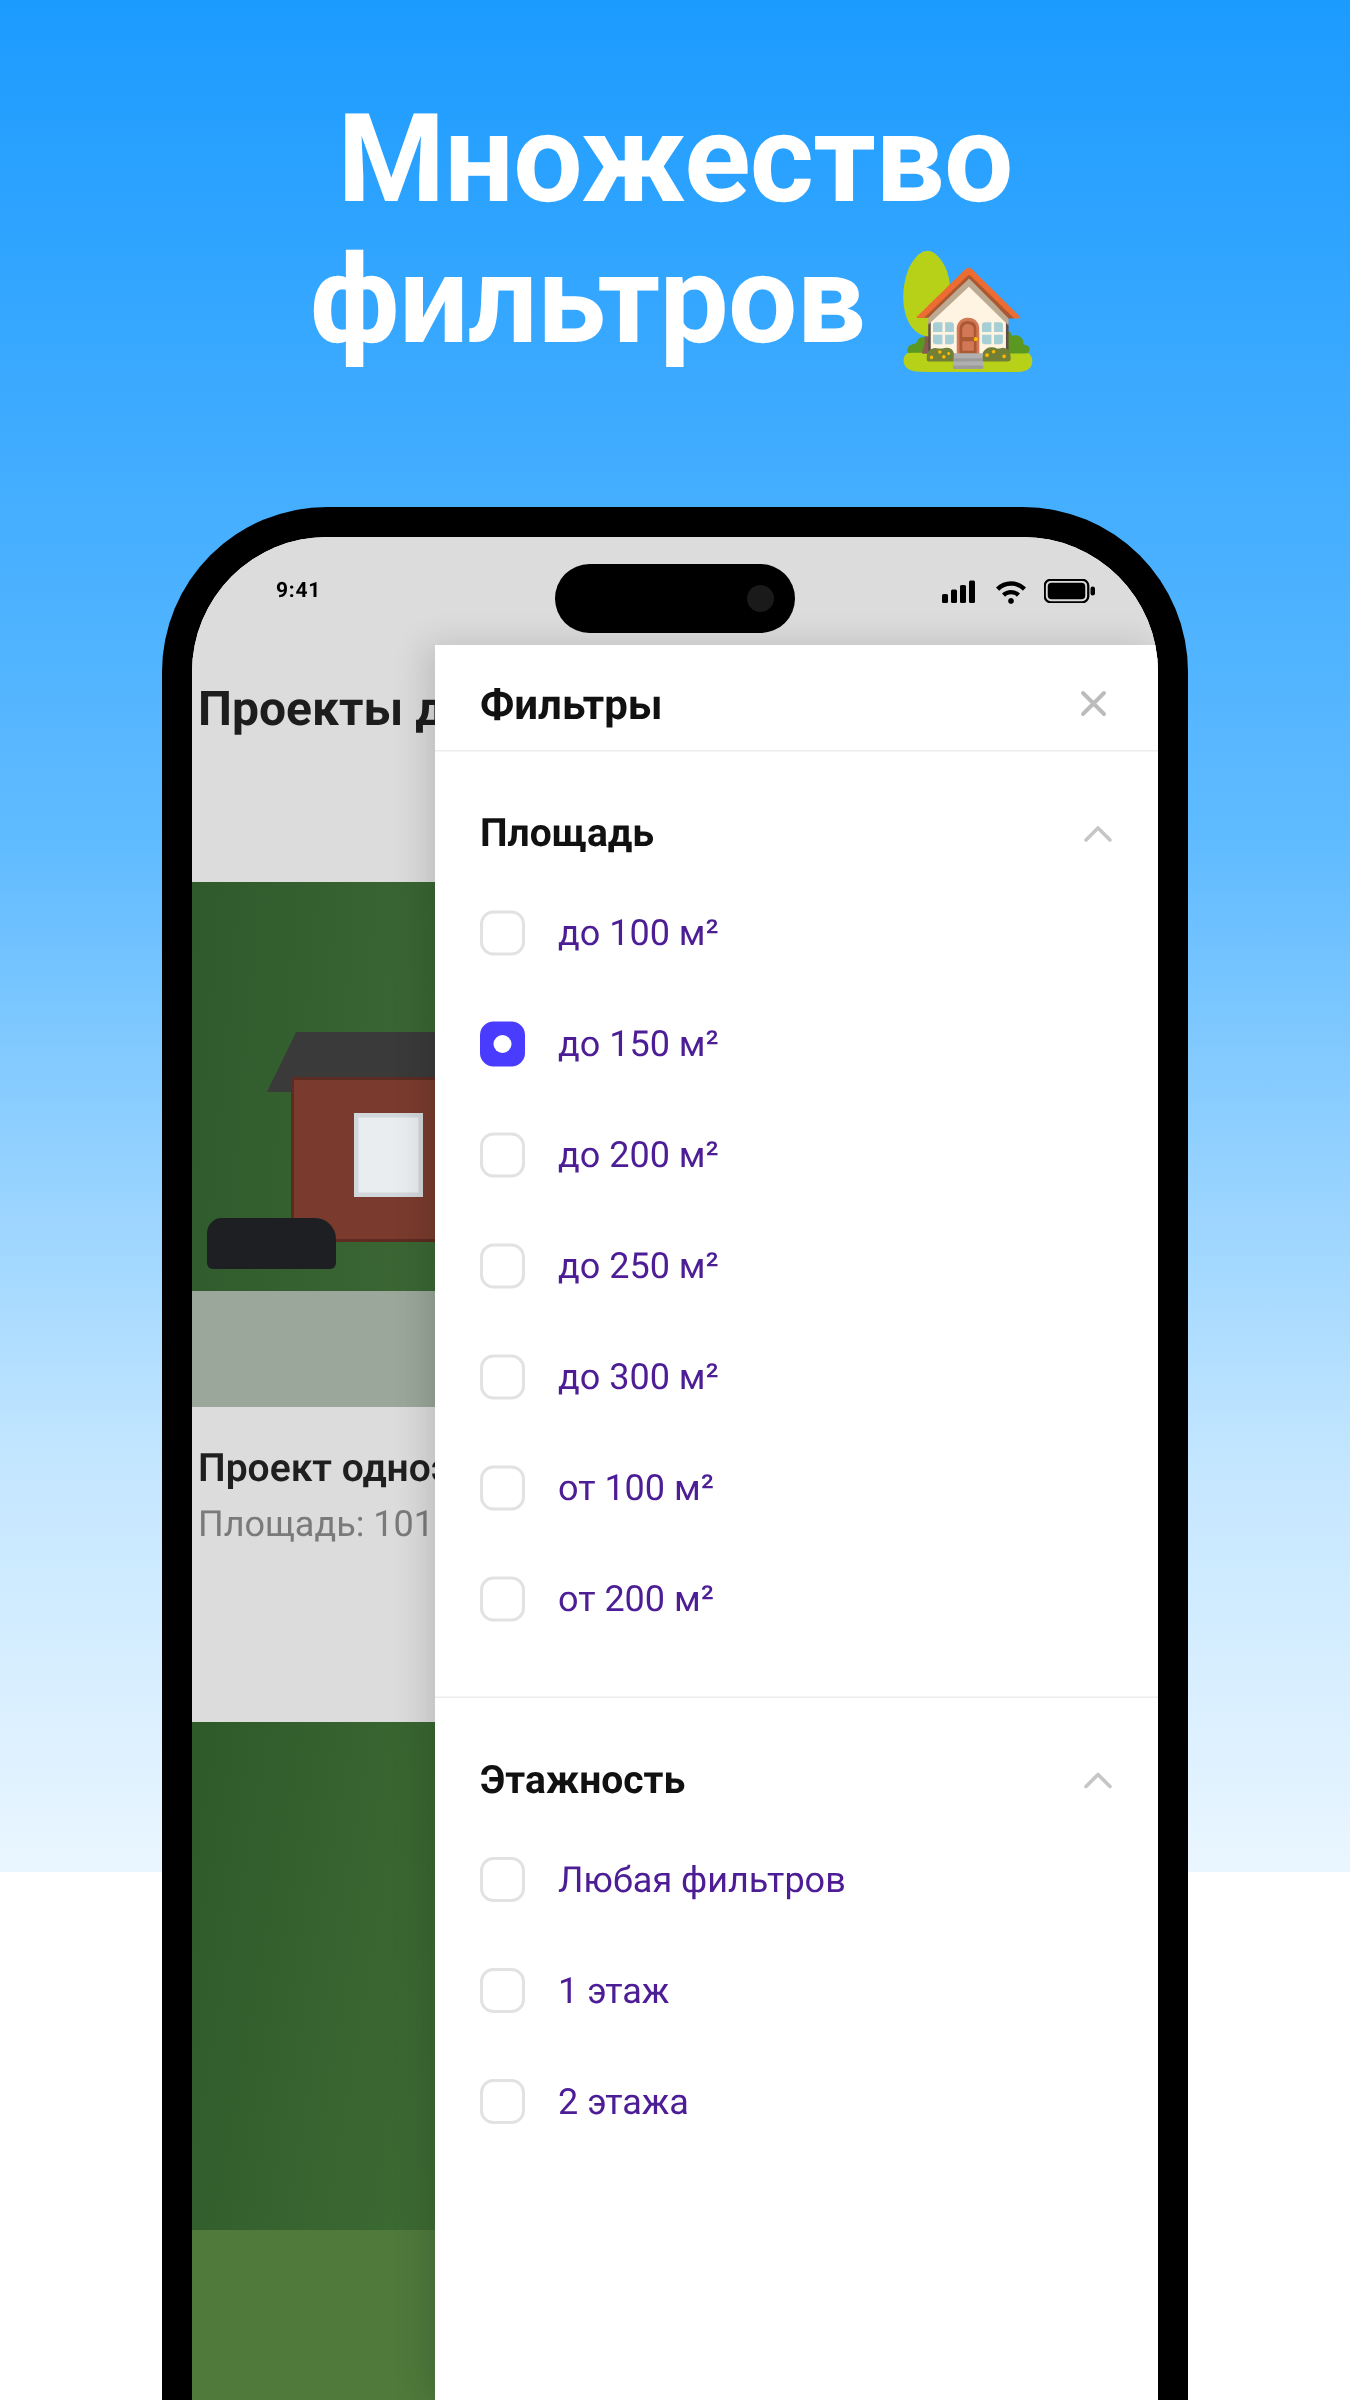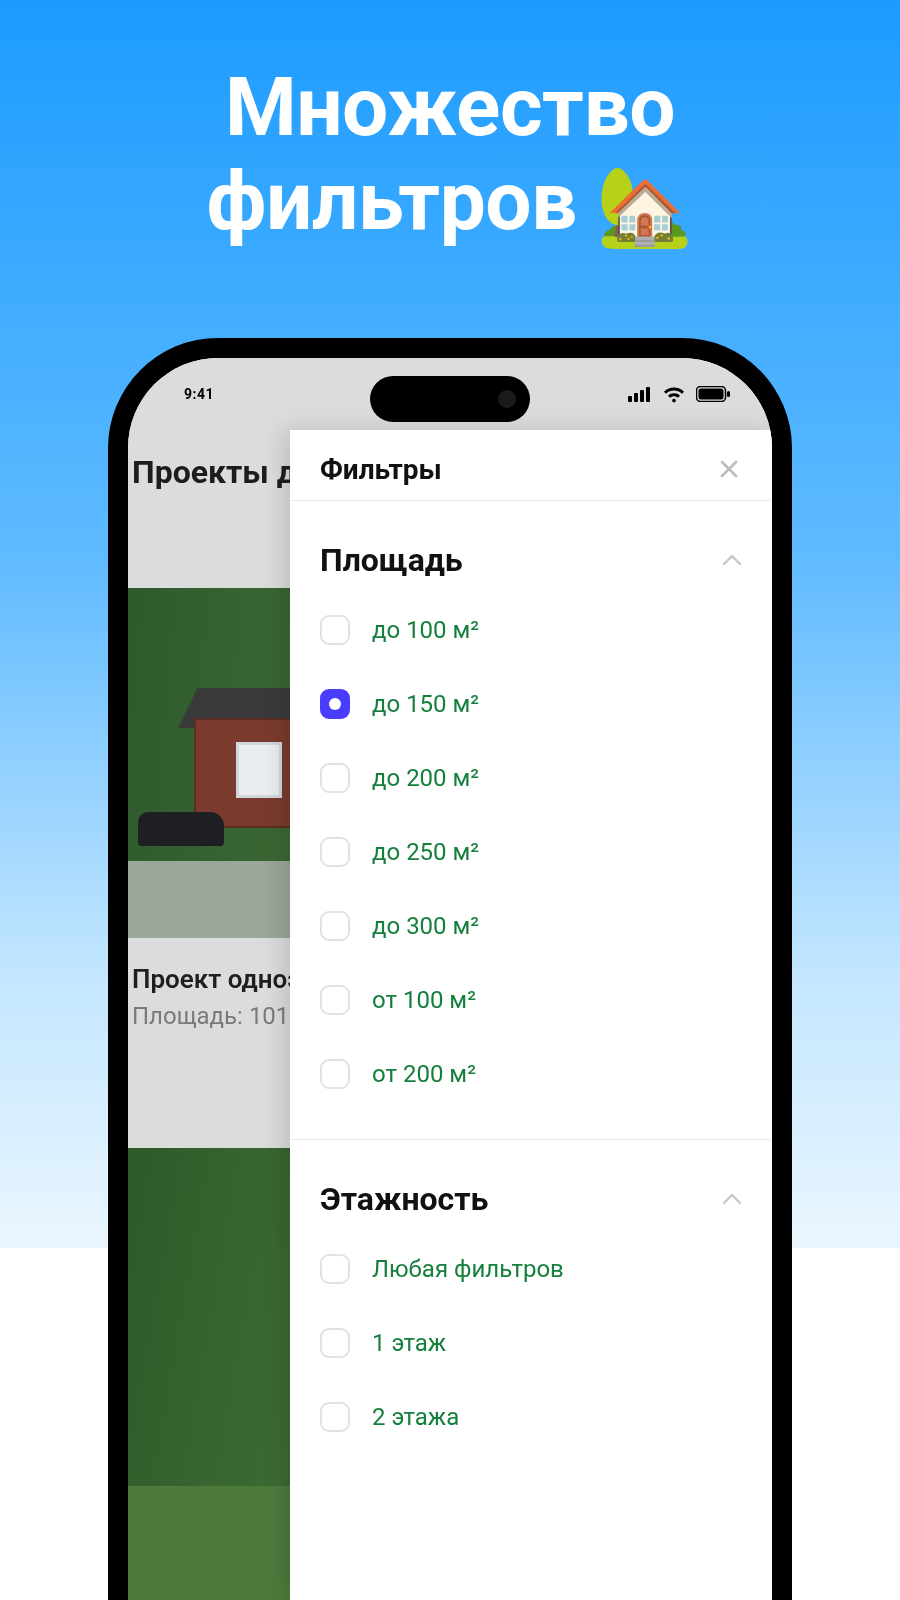--- a/index.html
+++ b/index.html
@@ -144,42 +144,42 @@
   .sheet-title { font-size: 28px; font-weight: 700; color: #111; }
   .close-x { width: 34px; height: 34px; display: flex; align-items: center; justify-content: center; cursor: pointer; }
 
   .sheet-body { flex: 1; overflow: hidden; }
 
   .section { border-bottom: 1px solid #ececec; padding: 0 30px 28px 30px; }
   .section-head {
     display: flex; align-items: center; justify-content: space-between;
     padding: 40px 0 14px 0;
   }
-  .section-title { font-size: 32px; font-weight: 700; color: #111; }
+  .section-title { font-size: 26px; font-weight: 700; color: #111; }
   .chev { color: #c6c6c6; }
 
   .options { display: flex; flex-direction: column; }
   .opt {
     display: flex; align-items: center; gap: 22px;
     padding: 22px 0;
     cursor: pointer;
   }
   .cb {
     width: 30px; height: 30px; border-radius: 9px;
     border: 2px solid #e2e2e2; background: #fff;
     display: flex; align-items: center; justify-content: center;
     flex: 0 0 30px;
   }
   .cb.checked {
     background: #4a3cff; border-color: #4a3cff;
   }
   .cb.checked .dot {
     width: 12px; height: 12px; border-radius: 50%; background: #fff;
   }
-  .opt-label { font-size: 24px; color: #15803d; }
+  .opt-label { font-size: 24px; color: #4c1d95; }
 
 </style>
 </head>
 <body>
 
 <div class="bg">
 
   <div class="promo-title">
     <span>Множество</span><br>
     <span>фильтров</span>

